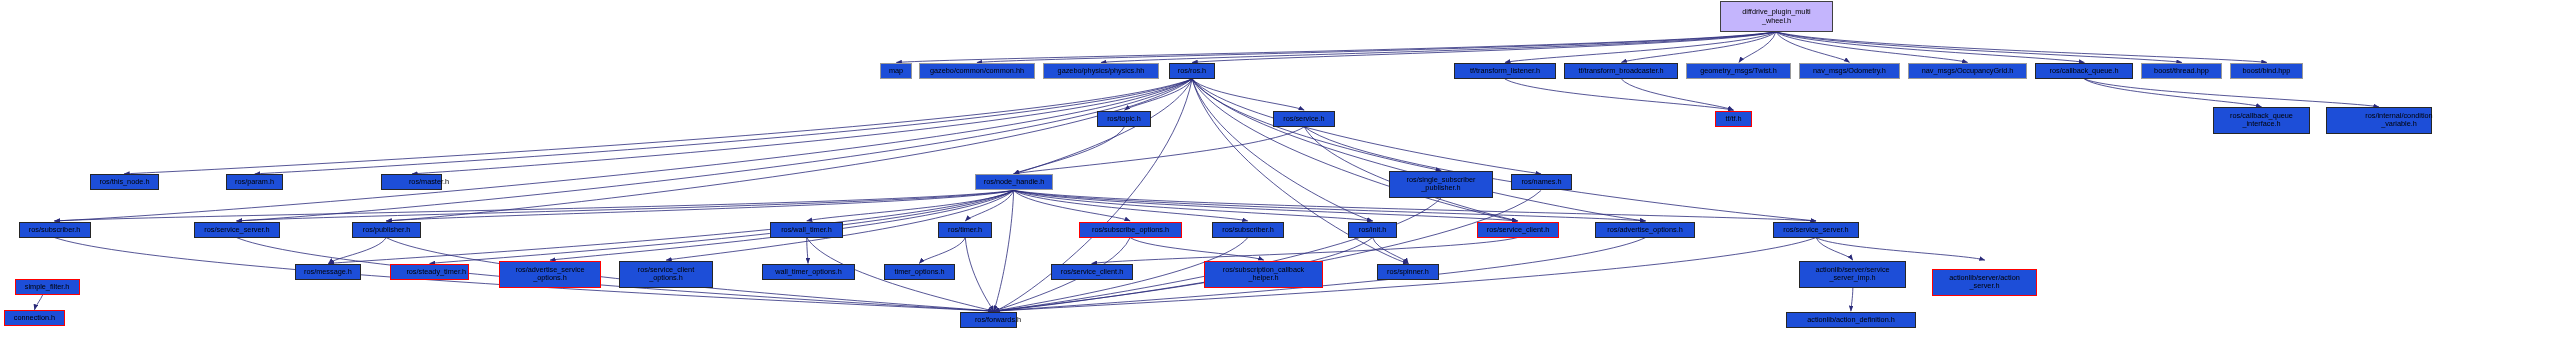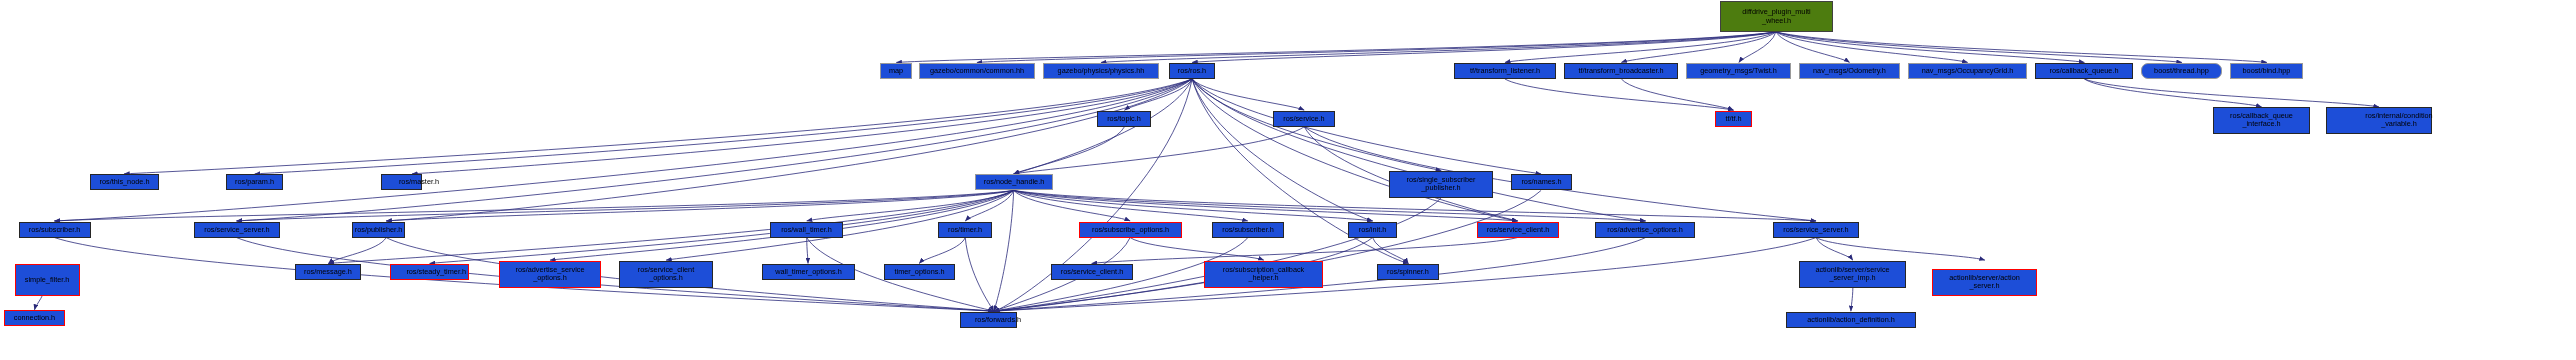--- a/index.html
+++ b/index.html
@@ -4,21 +4,21 @@
 <title>diffdrive_plugin_multi_wheel.h include dependency graph</title>
 <style>
   html,body{margin:0;padding:0;background:#ffffff;}
   #canvas{position:relative;width:2576px;height:361px;background:#ffffff;
           font-family:"Liberation Sans","DejaVu Sans",sans-serif;overflow:hidden;}
   svg.edges{position:absolute;left:0;top:0;width:2576px;height:361px;pointer-events:none;}
   .node{position:absolute;box-sizing:border-box;display:flex;align-items:center;
         justify-content:center;text-align:center;background:#1d4ed8;
         border:0.7px solid #808080;color:#000000;line-height:1.12;
         white-space:pre-line;}
-  .node.t-root{background:#4d7c0f;border:0.7px solid #404040;}
+  .node.t-root{background:#c4b5fd;border:0.7px solid #404040;}
   .node.t-bold{border:1.3px solid #262626;}
   .node.t-grey{border:0.7px solid #9a9a9a;}
   .node.t-red{border:1.3px solid #ff0000;}
   .node span{display:block;padding:0 2px;}
 </style>
 </head>
 <body>
 
 <div id="canvas">
   <svg class="edges" id="edge-layer" viewBox="0 0 3883 544">
@@ -110,48 +110,48 @@
       <div class="node t-grey" style="left: 880px; top: 63px; width: 32px; height: 16px; font-size: 7.3px;"><span>map</span></div>
       <div class="node t-grey" style="left: 919px; top: 63px; width: 116px; height: 16px; font-size: 7.3px;"><span>gazebo/common/common.hh</span></div>
       <div class="node t-grey" style="left: 1043px; top: 63px; width: 116px; height: 16px; font-size: 7.3px;"><span>gazebo/physics/physics.hh</span></div>
       <div class="node t-bold" style="left: 1169px; top: 63px; width: 46px; height: 16px; font-size: 7.3px;"><span>ros/ros.h</span></div>
       <div class="node t-bold" style="left: 1454px; top: 63px; width: 102px; height: 16px; font-size: 7.3px;"><span>tf/transform_listener.h</span></div>
       <div class="node t-bold" style="left: 1564px; top: 63px; width: 114px; height: 16px; font-size: 7.3px;"><span>tf/transform_broadcaster.h</span></div>
       <div class="node t-grey" style="left: 1686px; top: 63px; width: 105px; height: 16px; font-size: 7.3px;"><span>geometry_msgs/Twist.h</span></div>
       <div class="node t-grey" style="left: 1799px; top: 63px; width: 101px; height: 16px; font-size: 7.3px;"><span>nav_msgs/Odometry.h</span></div>
       <div class="node t-grey" style="left: 1908px; top: 63px; width: 119px; height: 16px; font-size: 7.3px;"><span>nav_msgs/OccupancyGrid.h</span></div>
       <div class="node t-bold" style="left: 2035px; top: 63px; width: 98px; height: 16px; font-size: 7.3px;"><span>ros/callback_queue.h</span></div>
-      <div class="node t-grey" style="left: 2141px; top: 63px; width: 81px; height: 16px; font-size: 7.3px; border-radius: 7px;"><span>boost/thread.hpp</span></div>
+      <div class="node t-grey" style="left: 2141px; top: 63px; width: 81px; height: 16px; font-size: 7.3px;"><span>boost/thread.hpp</span></div>
       <div class="node t-grey" style="left: 2230px; top: 63px; width: 73px; height: 16px; font-size: 7.3px;"><span>boost/bind.hpp</span></div>
       <div class="node t-bold" style="left: 1097px; top: 111px; width: 54px; height: 16px; font-size: 7.3px;"><span>ros/topic.h</span></div>
       <div class="node t-bold" style="left: 1273px; top: 111px; width: 62px; height: 16px; font-size: 7.3px;"><span>ros/service.h</span></div>
       <div class="node t-red" style="left: 1715px; top: 111px; width: 37px; height: 16px; font-size: 7.3px;"><span>tf/tf.h</span></div>
       <div class="node t-bold" style="left: 2213px; top: 107px; width: 97px; height: 26.5px; font-size: 7.3px;"><span>ros/callback_queue
 _interface.h</span></div>
       <div class="node t-bold" style="left: 2326px; top: 107px; width: 106px; height: 26.5px; font-size: 7.3px; padding-left: 40px;"><span>ros/internal/condition
 _variable.h</span></div>
       <div class="node t-bold" style="left: 90px; top: 174px; width: 69px; height: 16px; font-size: 7.3px;"><span>ros/this_node.h</span></div>
       <div class="node t-bold" style="left: 226px; top: 174px; width: 57px; height: 16px; font-size: 7.3px;"><span>ros/param.h</span></div>
-      <div class="node t-bold" style="left: 381px; top: 174px; width: 41px; height: 16px; font-size: 7.3px; padding-left: 35px;"><span>ros/master.h</span></div>
+      <div class="node t-bold" style="left: 381px; top: 174px; width: 61px; height: 16px; font-size: 7.3px; padding-left: 35px;"><span>ros/master.h</span></div>
       <div class="node t-grey" style="left: 975px; top: 174px; width: 78px; height: 16px; font-size: 7.3px;"><span>ros/node_handle.h</span></div>
       <div class="node t-bold" style="left: 1389px; top: 171px; width: 104px; height: 26.5px; font-size: 7.3px;"><span>ros/single_subscriber
 _publisher.h</span></div>
       <div class="node t-bold" style="left: 1511px; top: 174px; width: 61px; height: 16px; font-size: 7.3px;"><span>ros/names.h</span></div>
       <div class="node t-bold" style="left: 18.6px; top: 222px; width: 72px; height: 16px; font-size: 7.3px;"><span>ros/subscriber.h</span></div>
       <div class="node t-bold" style="left: 194px; top: 222px; width: 86px; height: 16px; font-size: 7.3px;"><span>ros/service_server.h</span></div>
-      <div class="node t-bold" style="left: 352px; top: 222px; width: 53px; height: 16px; font-size: 7.3px;"><span>ros/publisher.h</span></div>
+      <div class="node t-bold" style="left: 352px; top: 222px; width: 69px; height: 16px; font-size: 7.3px;"><span>ros/publisher.h</span></div>
       <div class="node t-bold" style="left: 770px; top: 222px; width: 73px; height: 16px; font-size: 7.3px;"><span>ros/wall_timer.h</span></div>
       <div class="node t-bold" style="left: 938px; top: 222px; width: 54px; height: 16px; font-size: 7.3px;"><span>ros/timer.h</span></div>
       <div class="node t-red" style="left: 1079px; top: 222px; width: 103px; height: 16px; font-size: 7.3px;"><span>ros/subscribe_options.h</span></div>
       <div class="node t-bold" style="left: 1212px; top: 222px; width: 72px; height: 16px; font-size: 7.3px;"><span>ros/subscriber.h</span></div>
       <div class="node t-bold" style="left: 1348px; top: 222px; width: 49px; height: 16px; font-size: 7.3px;"><span>ros/init.h</span></div>
       <div class="node t-red" style="left: 1477px; top: 222px; width: 82px; height: 16px; font-size: 7.3px;"><span>ros/service_client.h</span></div>
       <div class="node t-bold" style="left: 1595px; top: 222px; width: 100px; height: 16px; font-size: 7.3px;"><span>ros/advertise_options.h</span></div>
       <div class="node t-bold" style="left: 1773px; top: 222px; width: 86px; height: 16px; font-size: 7.3px;"><span>ros/service_server.h</span></div>
-      <div class="node t-red" style="left: 14.6px; top: 264px; width: 65px; height: 32px; font-size: 7.3px;"><span>simple_filter.h</span></div>
+      <div class="node t-red" style="left: 14.6px; top: 279px; width: 65px; height: 16px; font-size: 7.3px;"><span>simple_filter.h</span></div>
       <div class="node t-bold" style="left: 295px; top: 264px; width: 66px; height: 16px; font-size: 7.3px;"><span>ros/message.h</span></div>
       <div class="node t-red" style="left: 390px; top: 264px; width: 79px; height: 16px; font-size: 7.3px; justify-content: flex-end;"><span>ros/steady_timer.h</span></div>
       <div class="node t-red" style="left: 499px; top: 261px; width: 102px; height: 26.5px; font-size: 7.3px;"><span>ros/advertise_service
 _options.h</span></div>
       <div class="node t-bold" style="left: 619px; top: 261px; width: 94px; height: 26.5px; font-size: 7.3px;"><span>ros/service_client
 _options.h</span></div>
       <div class="node t-bold" style="left: 762px; top: 264px; width: 93px; height: 16px; font-size: 7.3px;"><span>wall_timer_options.h</span></div>
       <div class="node t-bold" style="left: 884px; top: 264px; width: 71px; height: 16px; font-size: 7.3px;"><span>timer_options.h</span></div>
       <div class="node t-bold" style="left: 1051px; top: 264px; width: 82px; height: 16px; font-size: 7.3px;"><span>ros/service_client.h</span></div>
       <div class="node t-red" style="left: 1204px; top: 261px; width: 119px; height: 26.5px; font-size: 7.3px;"><span>ros/subscription_callback

